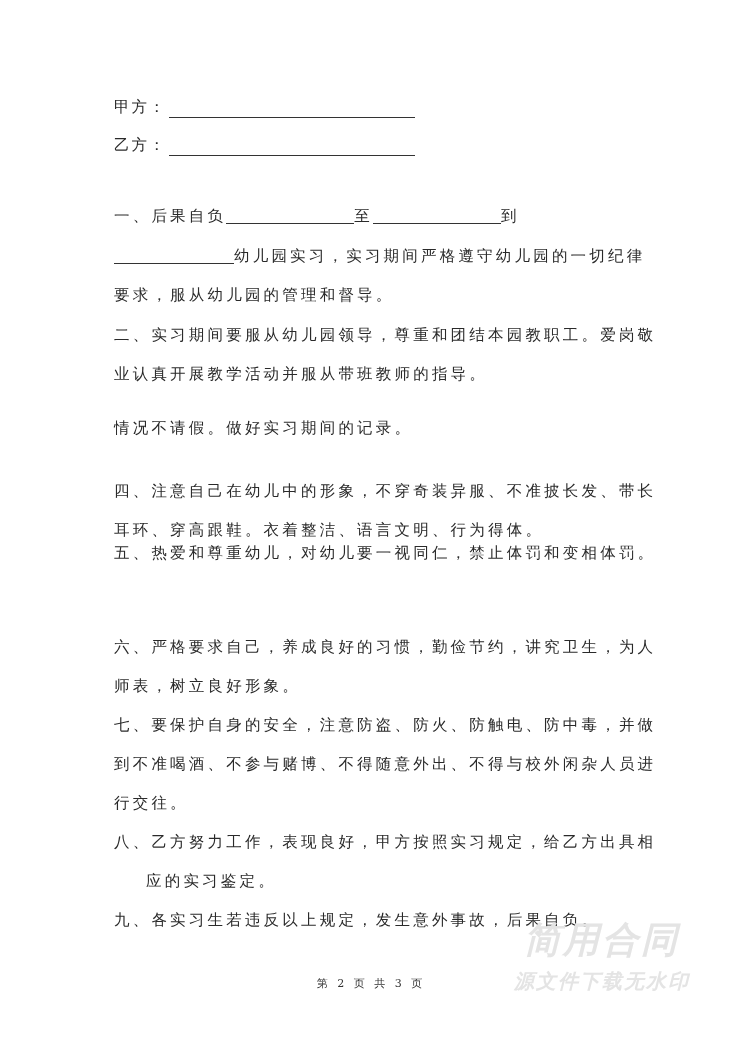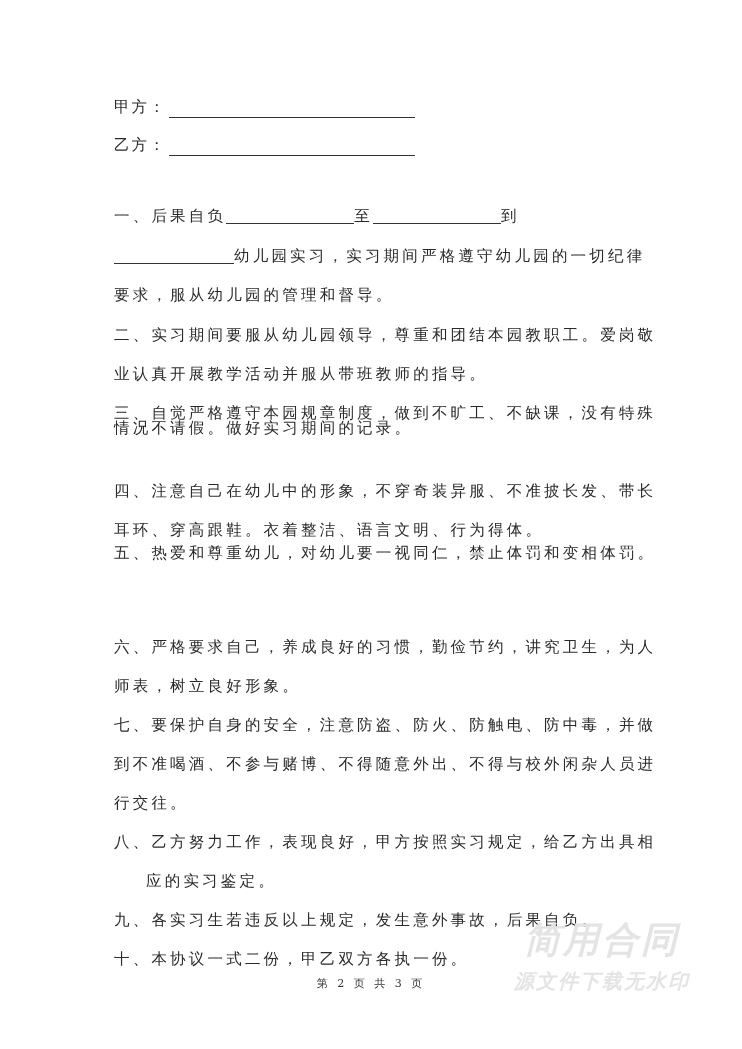--- a/index.html
+++ b/index.html
@@ -57,34 +57,32 @@
   </div>
 
   <div class="line" style="top:244px;">
     <span class="blank-inline" style="width:120px;"></span><span>幼儿园实习，实习期间严格遵守幼儿园的一切纪律</span>
   </div>
 
   <div class="line" style="top:283px;">要求，服从幼儿园的管理和督导。</div>
 
   <div class="line" style="top:323px;">二、实习期间要服从幼儿园领导，尊重和团结本园教职工。爱岗敬</div>
   <div class="line" style="top:362px;">业认真开展教学活动并服从带班教师的指导。</div>
-  <div class="line" style="top:401px;">三、自觉严格遵守本园规章制度，做到不旷工、不缺课，没有特殊</div>
   <div class="line" style="top:416px;">情况不请假。做好实习期间的记录。</div>
   <div class="line" style="top:479px;">四、注意自己在幼儿中的形象，不穿奇装异服、不准披长发、带长</div>
   <div class="line" style="top:518px;">耳环、穿高跟鞋。衣着整洁、语言文明、行为得体。</div>
   <div class="line" style="top:541px;text-align:right;">五、热爱和尊重幼儿，对幼儿要一视同仁，禁止体罚和变相体罚。</div>
   <div class="line" style="top:635px;">六、严格要求自己，养成良好的习惯，勤俭节约，讲究卫生，为人</div>
   <div class="line" style="top:674px;">师表，树立良好形象。</div>
   <div class="line" style="top:713px;font-family:Liberation Serif, serif;">七、要保护自身的安全，注意防盗、防火、防触电、防中毒，并做</div>
   <div class="line" style="top:752px;">到不准喝酒、不参与赌博、不得随意外出、不得与校外闲杂人员进</div>
   <div class="line" style="top:791px;">行交往。</div>
   <div class="line" style="top:830px;">八、乙方努力工作，表现良好，甲方按照实习规定，给乙方出具相</div>
   <div class="line" style="top:869px;margin-left:32px;">应的实习鉴定。</div>
   <div class="line" style="top:908px;">九、各实习生若违反以上规定，发生意外事故，后果自负。</div>
-  <div class="line" style="top:947px;">十、本协议一式二份，甲乙双方各执一份。</div>
 
   <div class="watermark">
     <span class="wm1">简用合同</span>
     <span class="wm2">源文件下载无水印</span>
   </div>
 
   <div class="footer">第 2 页 共 3 页</div>
 </div>
 
 </body></html>

